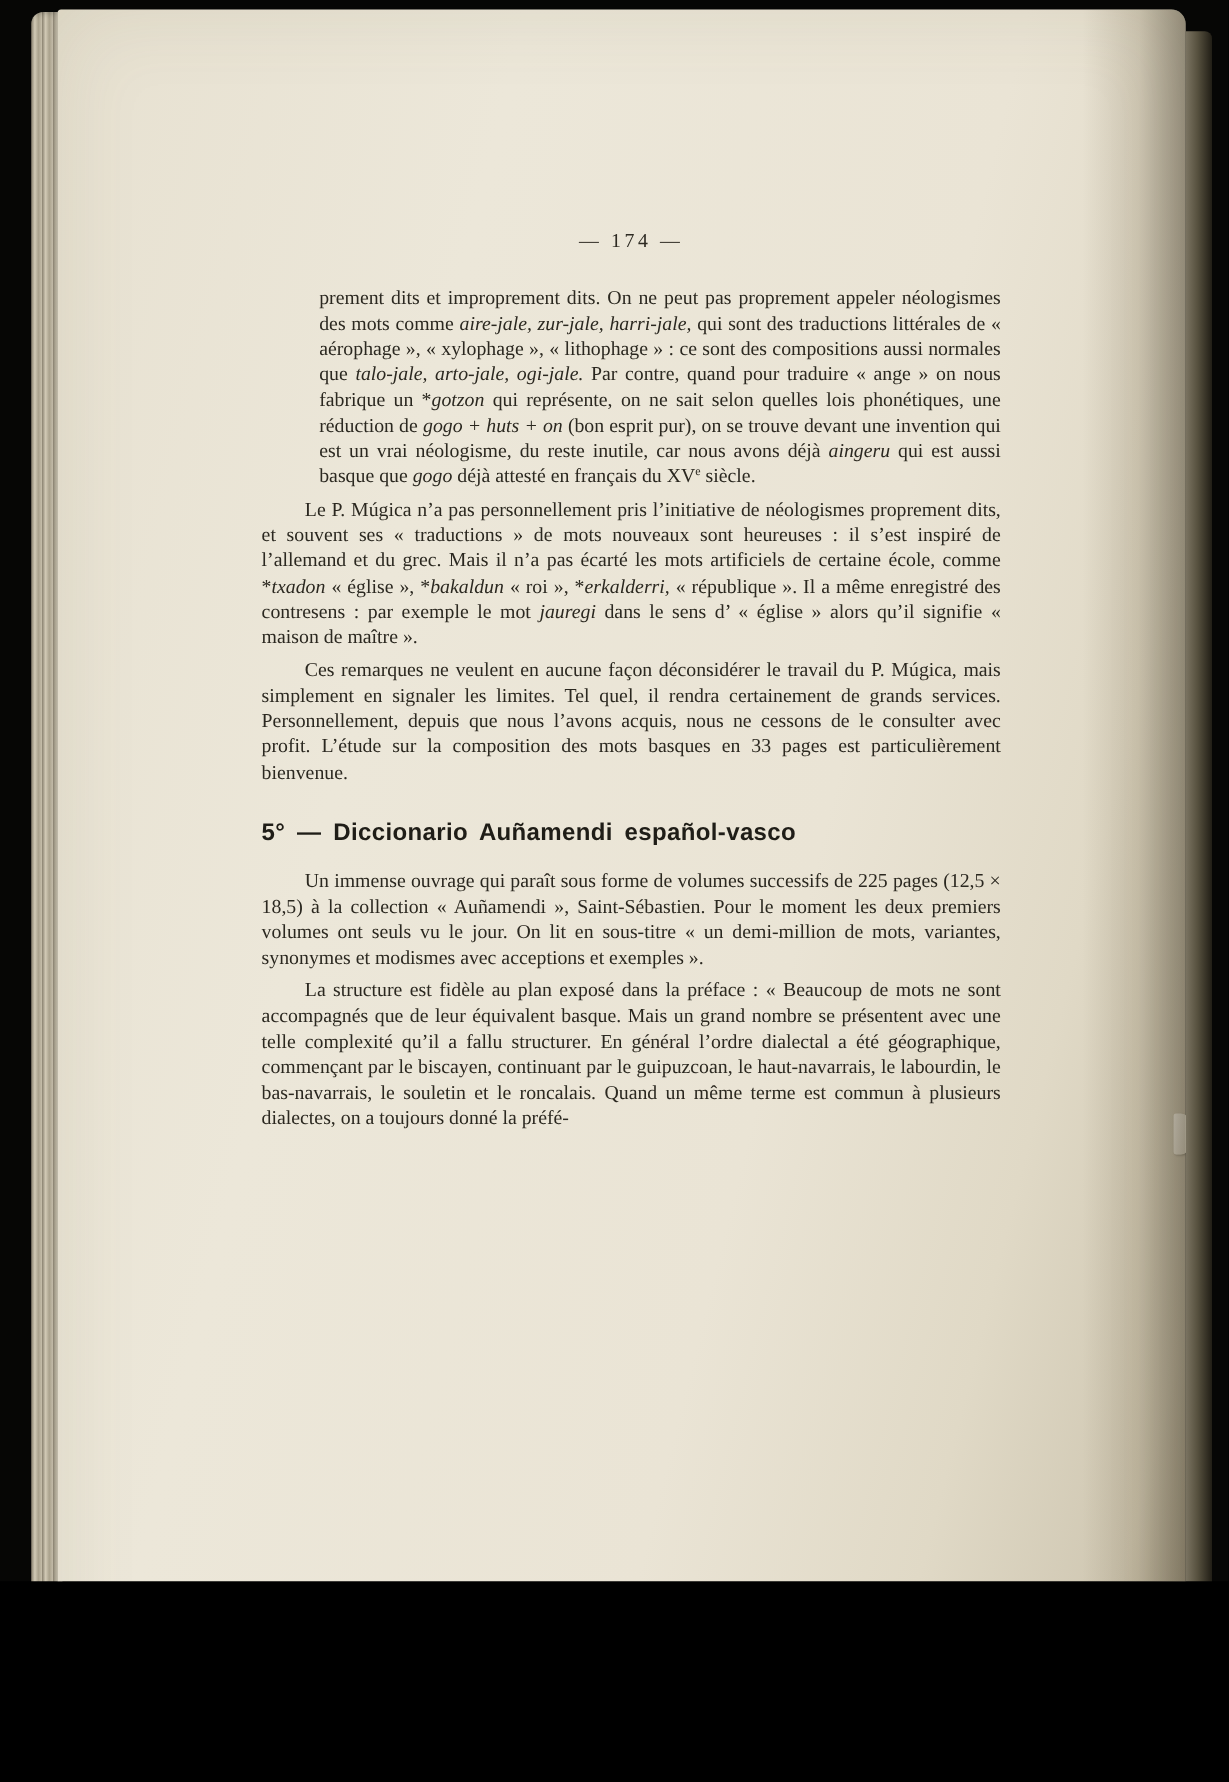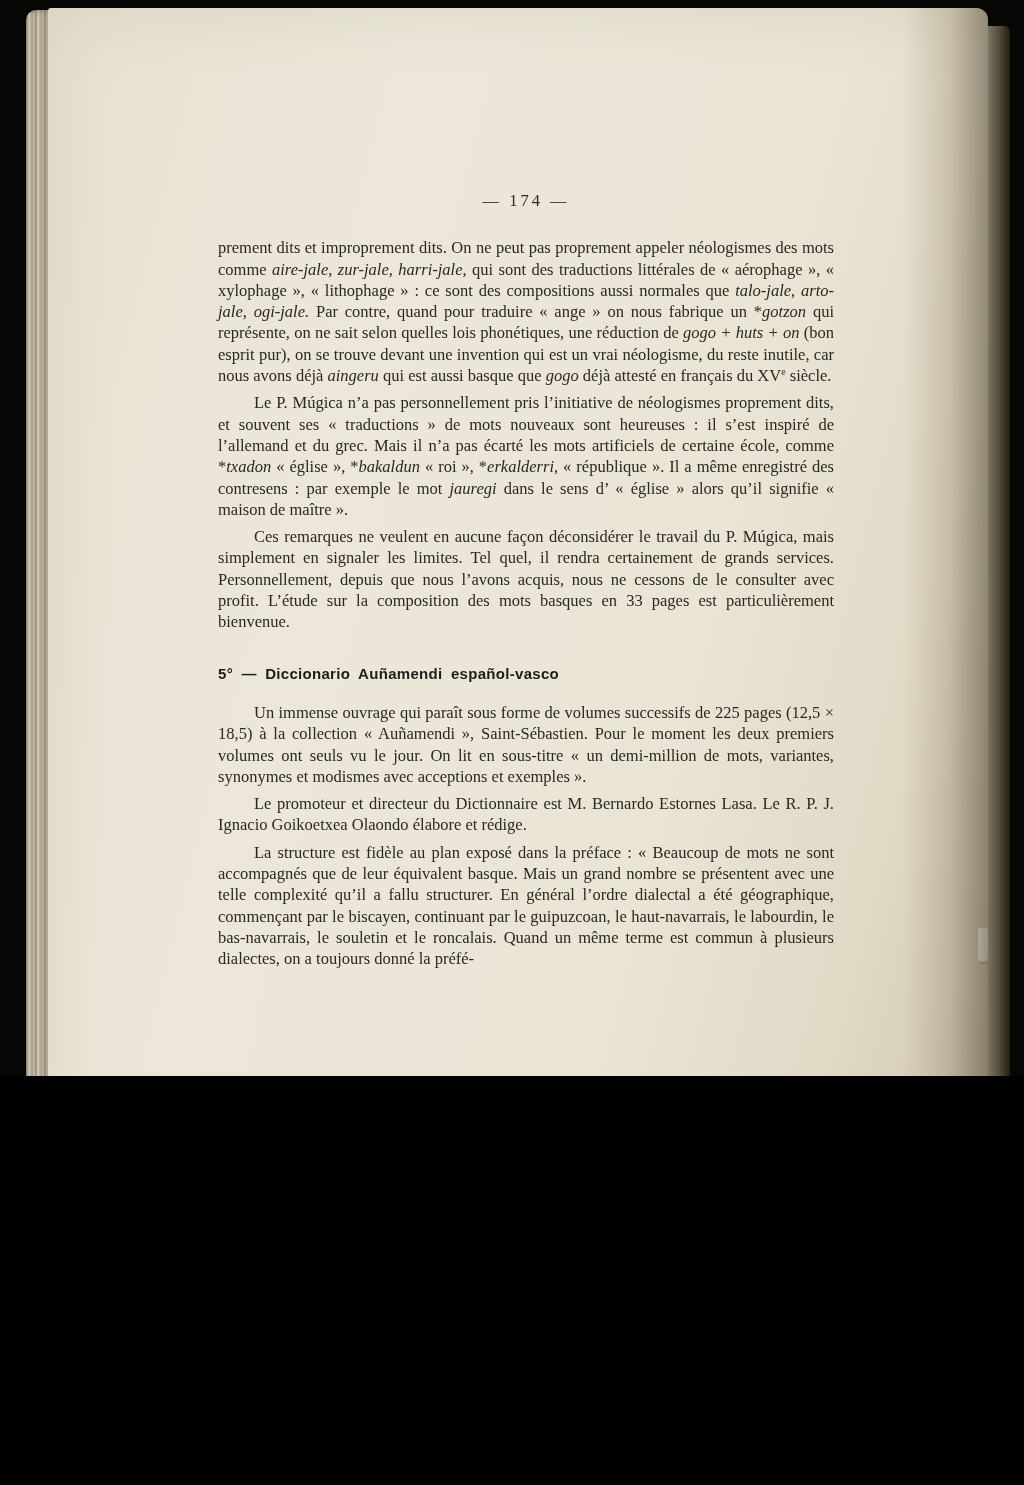--- a/index.html
+++ b/index.html
@@ -1,17 +1,17 @@
 <!DOCTYPE html>
 <html><head>
 <meta charset="utf-8">
 <style>
   html,body { margin:0; padding:0; background:#000; }
   .scan {
-    position:relative; width:1024px; height:1076px;
+    position:relative; width:1024px; height:1318px;
     background:#060605; overflow:hidden;
     font-family:"Liberation Serif", serif;
   }
   
   .page-edges-left {
     position:absolute; left:26px; top:10px; width:26px; height:1462px;
     border-radius:10px 0 0 10px;
     background:
       repeating-linear-gradient(90deg, #89816f 0px, #d2cab6 3px, #aaa28d 6px, #c7bfab 9px);
     box-shadow: inset -4px 0 6px rgba(0,0,0,0.35);
@@ -56,45 +56,44 @@
   .text-block {
     position:absolute; left:170px; top:182px; width:616px;
     color:#2b2820; font-size:16.5px; line-height:21.3px;
     text-align:justify;
   }
   .page-number {
     text-align:center; margin:0 0 26px 0; letter-spacing:3px;
     color:#2e2b23;
   }
   .text-block p { margin:0 0 6px 0; text-indent:36px; }
-  .text-block p.first { text-indent:0; }
+  .text-block p.first { text-indent:0;margin-left:48px; }
   .text-block em { font-style:italic; }
   .text-block sup { font-size:10px; line-height:0; vertical-align:super; }
   .text-block h2 {
     font-family:"Liberation Sans", sans-serif;
-    font-size:15px; font-weight:bold; color:#1f1d17;
+    font-size:20px; font-weight:bold; color:#1f1d17;
     margin:30px 0 18px 0; text-indent:0; text-align:left;
     letter-spacing:0.3px; word-spacing:4px;
   }
 </style>
 </head>
 <body>
 
 <div class="scan">
   <div class="page-edges-left"></div>
 
   <div class="page">
     <div class="text-block">
       <div class="page-number">— 174 —</div>
     <p class="first"><span>prement dits et improprement dits. On ne peut pas proprement appeler néologismes des mots comme </span><em>aire-jale, zur-jale, harri-jale,</em><span> qui sont des traductions littérales de « aérophage », « xylophage », « lithophage » : ce sont des compositions aussi normales que </span><em>talo-jale, arto-jale, ogi-jale.</em><span> Par contre, quand pour traduire « ange » on nous fabrique un *</span><em>gotzon</em><span> qui représente, on ne sait selon quelles lois phonétiques, une réduction de </span><em>gogo + huts + on</em><span> (bon esprit pur), on se trouve devant une invention qui est un vrai néologisme, du reste inutile, car nous avons déjà </span><em>aingeru</em><span> qui est aussi basque que </span><em>gogo</em><span> déjà attesté en français du XV</span><sup>e</sup><span> siècle.</span></p>
         <p><span>Le P. Múgica n’a pas personnellement pris l’initiative de néologismes proprement dits, et souvent ses « traductions » de mots nouveaux sont heureuses : il s’est inspiré de l’allemand et du grec. Mais il n’a pas écarté les mots artificiels de certaine école, comme *</span><em>txadon</em><span> « église », *</span><em>bakaldun</em><span> « roi », *</span><em>erkalderri,</em><span> « république ». Il a même enregistré des contresens : par exemple le mot </span><em>jauregi</em><span> dans le sens d’ « église » alors qu’il signifie « maison de maître ».</span></p>
         <p><span>Ces remarques ne veulent en aucune façon déconsidérer le travail du P. Múgica, mais simplement en signaler les limites. Tel quel, il rendra certainement de grands services. Personnellement, depuis que nous l’avons acquis, nous ne cessons de le consulter avec profit. L’étude sur la composition des mots basques en 33 pages est particulièrement bienvenue.</span></p>
         <h2><span>5°  —  Diccionario Auñamendi español-vasco</span></h2>
         <p><span>Un immense ouvrage qui paraît sous forme de volumes successifs de 225 pages (12,5 × 18,5) à la collection « Auñamendi », Saint-Sébastien. Pour le moment les deux premiers volumes ont seuls vu le jour. On lit en sous-titre « un demi-million de mots, variantes, synonymes et modismes avec acceptions et exemples ».</span></p>
-        <p><span>Le promoteur et directeur du Dictionnaire est M. Bernardo Estornes Lasa. Le R. P. J. Ignacio Goikoetxea Olaondo élabore et rédige.</span></p>
         <p><span>La structure est fidèle au plan exposé dans la préface : « Beaucoup de mots ne sont accompagnés que de leur équivalent basque. Mais un grand nombre se présentent avec une telle complexité qu’il a fallu structurer. En général l’ordre dialectal a été géographique, commençant par le biscayen, continuant par le guipuzcoan, le haut-navarrais, le labourdin, le bas-navarrais, le souletin et le roncalais. Quand un même terme est commun à plusieurs dialectes, on a toujours donné la préfé-</span></p>
       </div>
     <div class="page-notch"></div>
     <div class="gutter-shadow"></div>
     <div class="bottom-shadow"></div>
   </div>
 
   <div class="page-edges-right"></div>
 </div>
 

